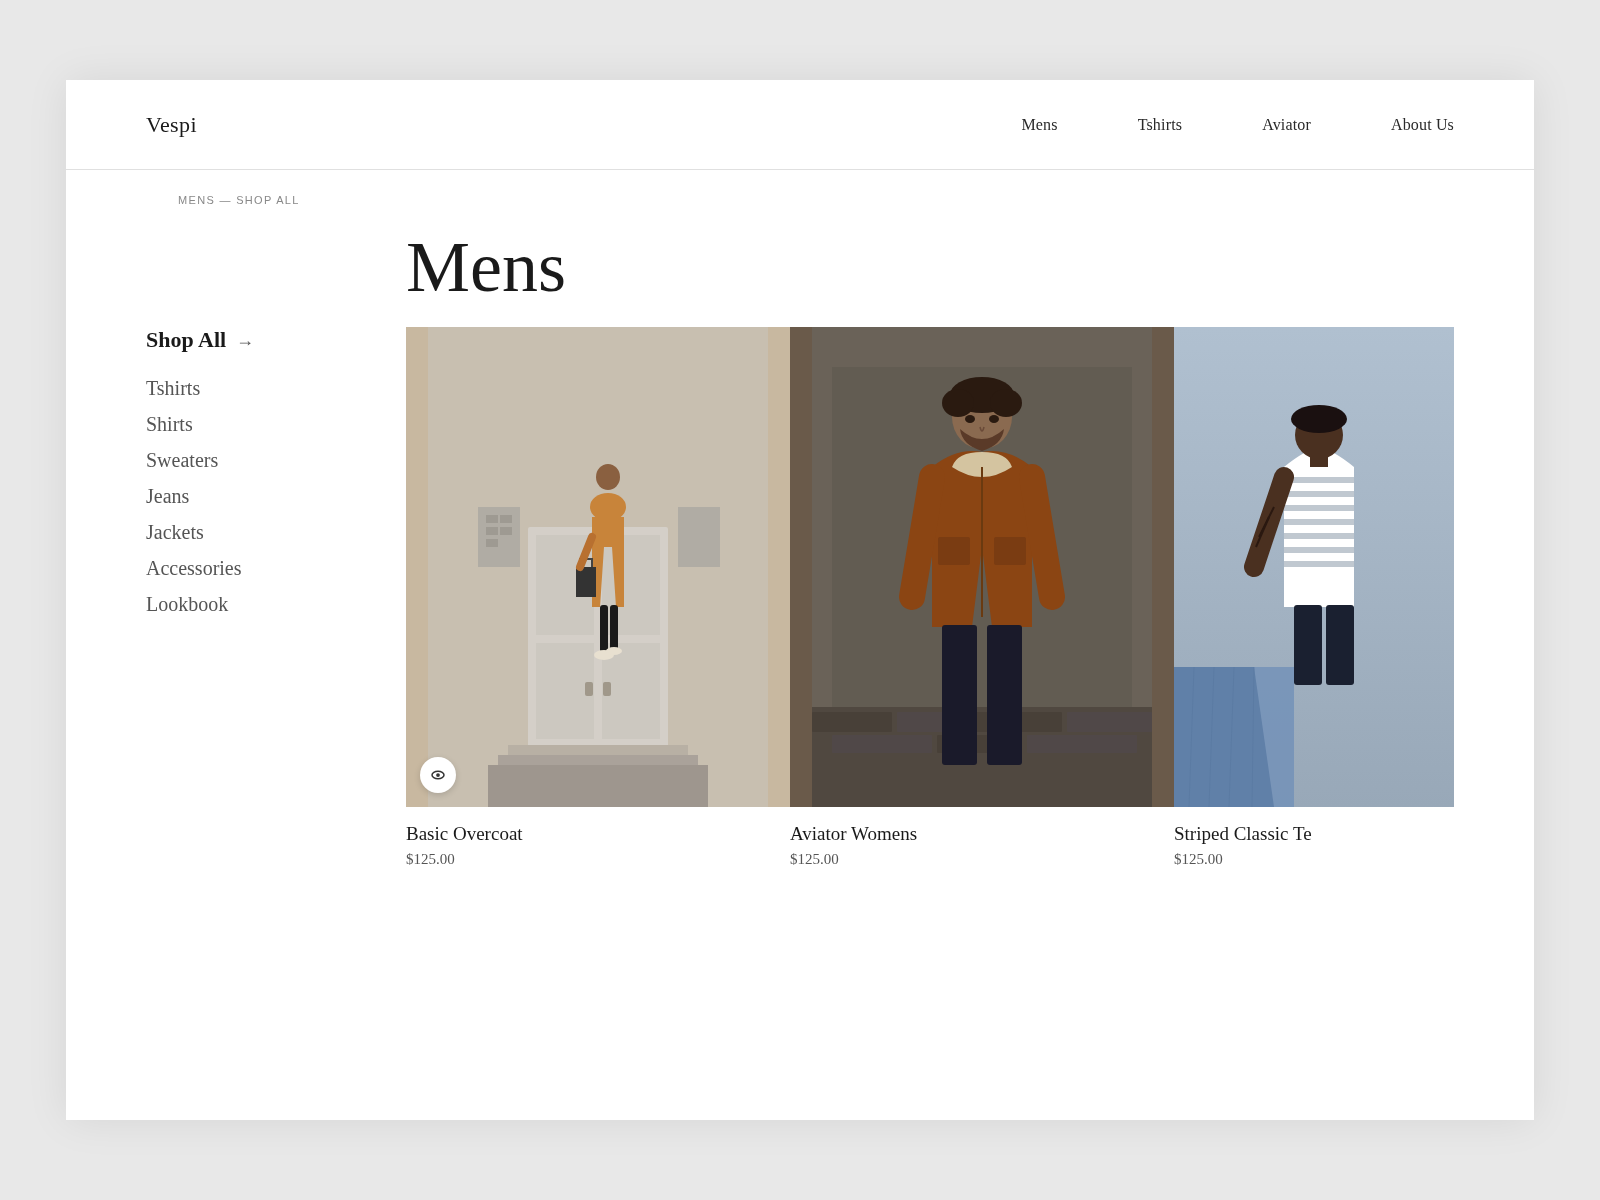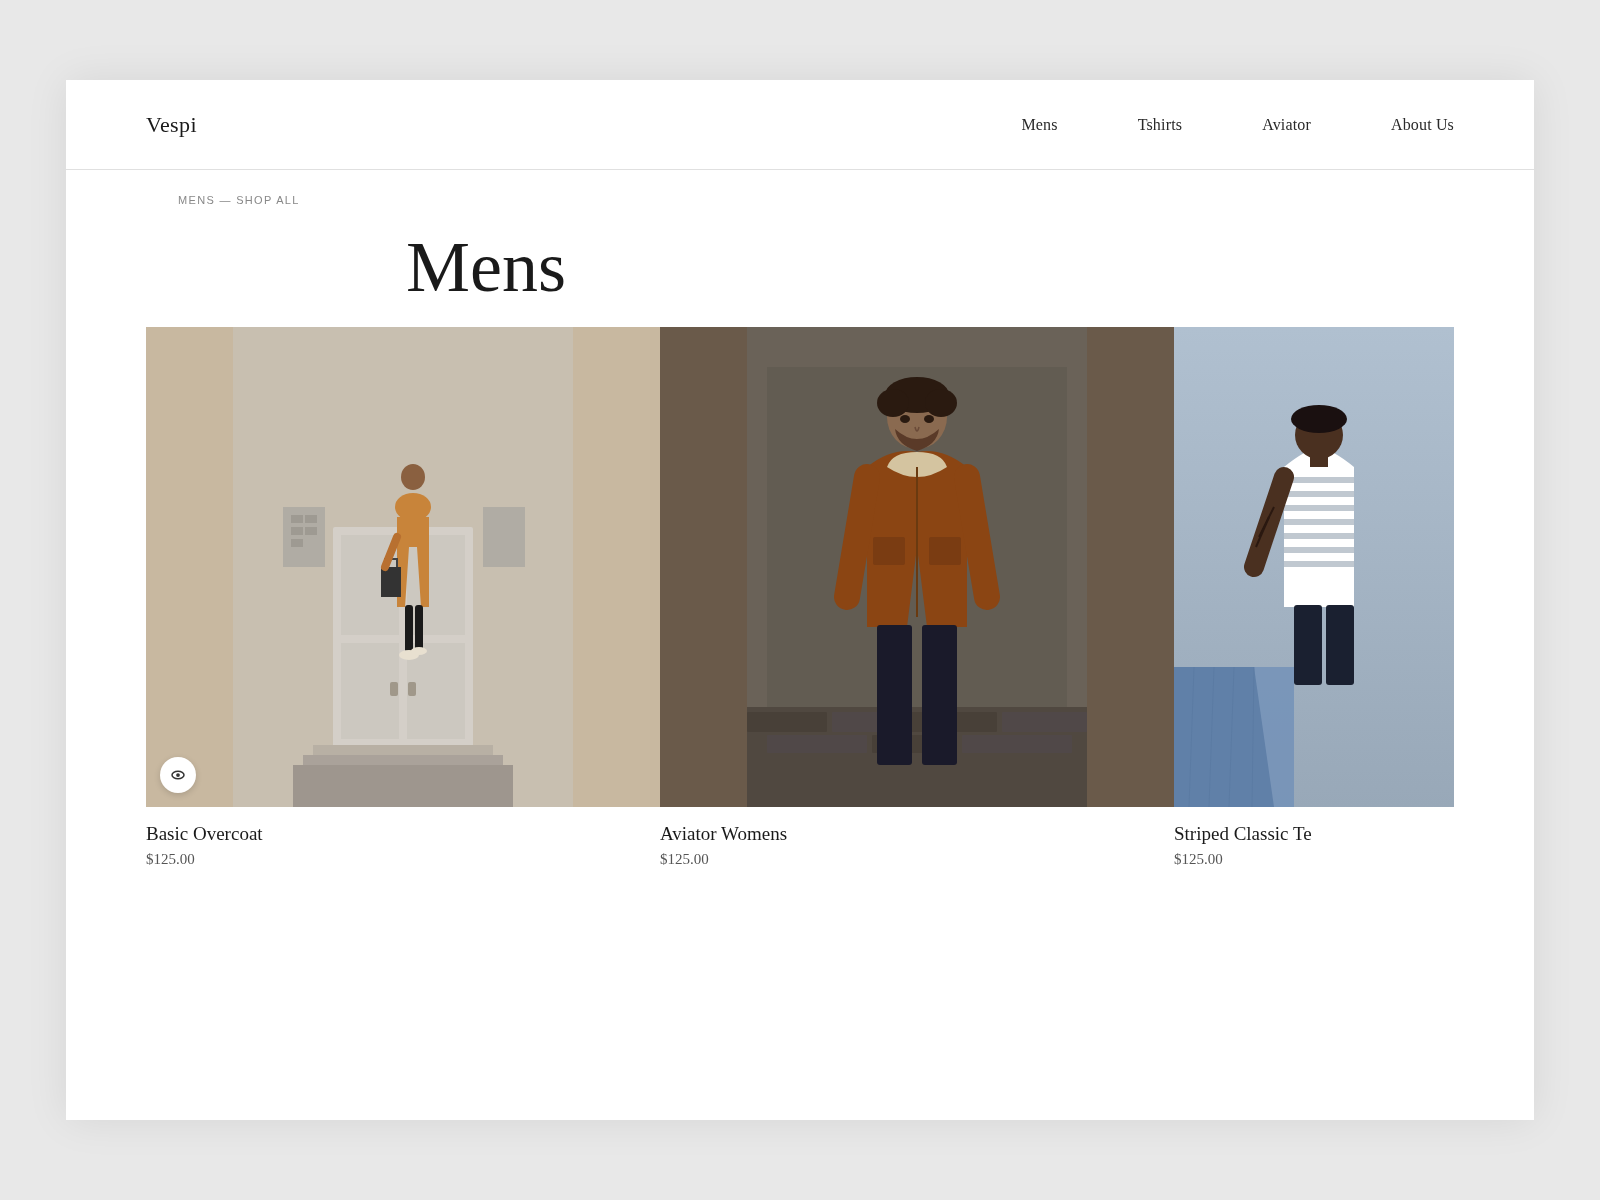--- a/index.html
+++ b/index.html
@@ -238,20 +238,35 @@
   <div class="full-wrapper">
     <div class="top-section">
       <div style="width:260px; flex-shrink:0;"></div>
       <div class="heading-col">
         <h1 class="page-heading">Mens</h1>
       </div>
     </div>
 
     <div class="body-row" style="display:flex; gap:0; padding-top:20px;">
 
+      <div class="sidebar-nav">
+        <div class="shop-all-link">
+          <span class="shop-all-label">Shop All</span>
+          <span class="arrow-icon">→</span>
+        </div>
+        <div class="category-list">
+          <span class="category-item">Tshirts</span>
+          <span class="category-item">Shirts</span>
+          <span class="category-item">Sweaters</span>
+          <span class="category-item">Jeans</span>
+          <span class="category-item">Jackets</span>
+          <span class="category-item">Accessories</span>
+          <span class="category-item">Lookbook</span>
+        </div>
+      </div>
 
       <div class="products-area">
 
         <div class="product-card">
           <div class="product-image-container">
             <svg class="product-svg" viewBox="0 0 340 480" xmlns="http://www.w3.org/2000/svg">
 
               <rect width="340" height="480" fill="#c8bfb0"></rect>
 
               <rect x="100" y="200" width="140" height="220" fill="#d4cfc8" rx="2"></rect>

